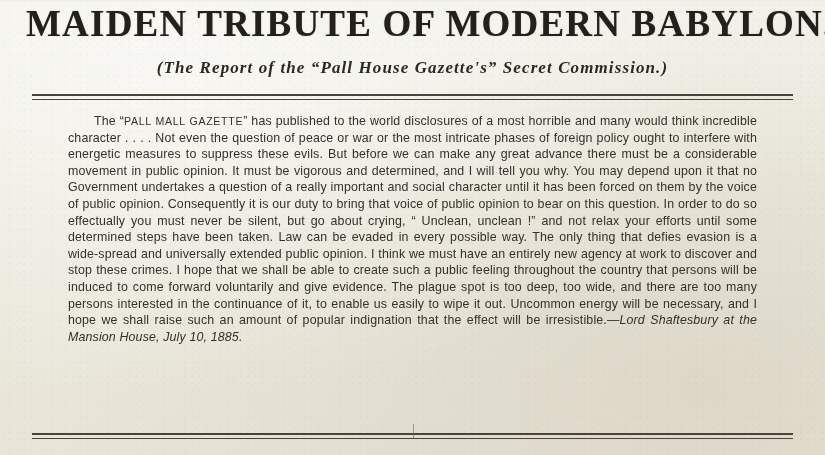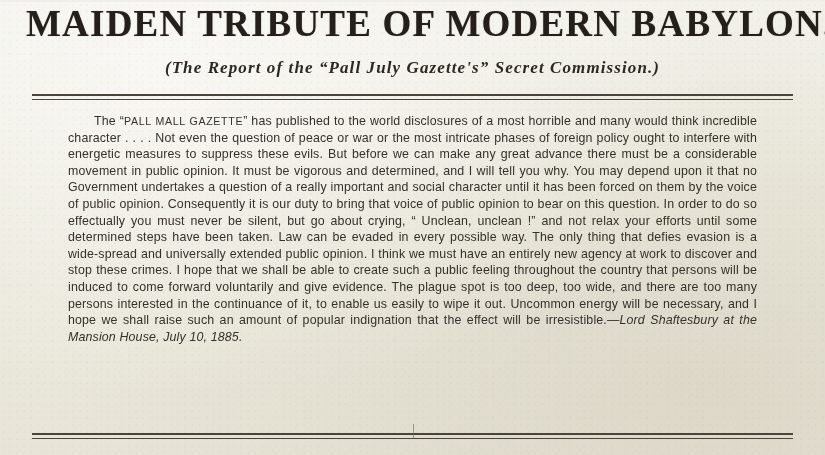--- a/index.html
+++ b/index.html
@@ -139,21 +139,21 @@
 </style>
 </head>
 <body>
 
 <div class="page">
 
 
 
   <h1 class="main-title">MAIDEN TRIBUTE OF MODERN BABYLON.</h1>
 
-  <div class="subtitle">(The Report of the “Pall July Gazette's” Secret Commission.)</div>
+  <div class="subtitle">(The Report of the “Pall House Gazette's” Secret Commission.)</div>
 
   <div class="rule-double"></div>
 
   <div class="body-block">
     <p>
       <span>The “</span><span class="sc">PALL MALL GAZETTE</span><span>” has published to the world disclosures of a most horrible and many would think incredible character . . . . Not even the question of peace or war or the most intricate phases of foreign policy ought to interfere with energetic measures to suppress these evils. But before we can make any great advance there must be a considerable movement in public opinion. It must be vigorous and determined, and I will tell you why. You may depend upon it that no Government undertakes a question of a really important and social character until it has been forced on them by the voice of public opinion. Consequently it is our duty to bring that voice of public opinion to bear on this question. In order to do so effectually you must never be silent, but go about crying, “ Unclean, unclean !” and not relax your efforts until some determined steps have been taken. Law can be evaded in every possible way. The only thing that defies evasion is a wide-spread and universally extended public opinion. I think we must have an entirely new agency at work to discover and stop these crimes. I hope that we shall be able to create such a public feeling throughout the country that persons will be induced to come forward voluntarily and give evidence. The plague spot is too deep, too wide, and there are too many persons interested in the continuance of it, to enable us easily to wipe it out. Uncommon energy will be necessary, and I hope we shall raise such an amount of popular indignation that the effect will be irresistible.—</span><span class="it">Lord Shaftesbury at the Mansion House, July 10, 1885.</span>
     </p>
   </div>
 
   <div class="bottom-rule">

